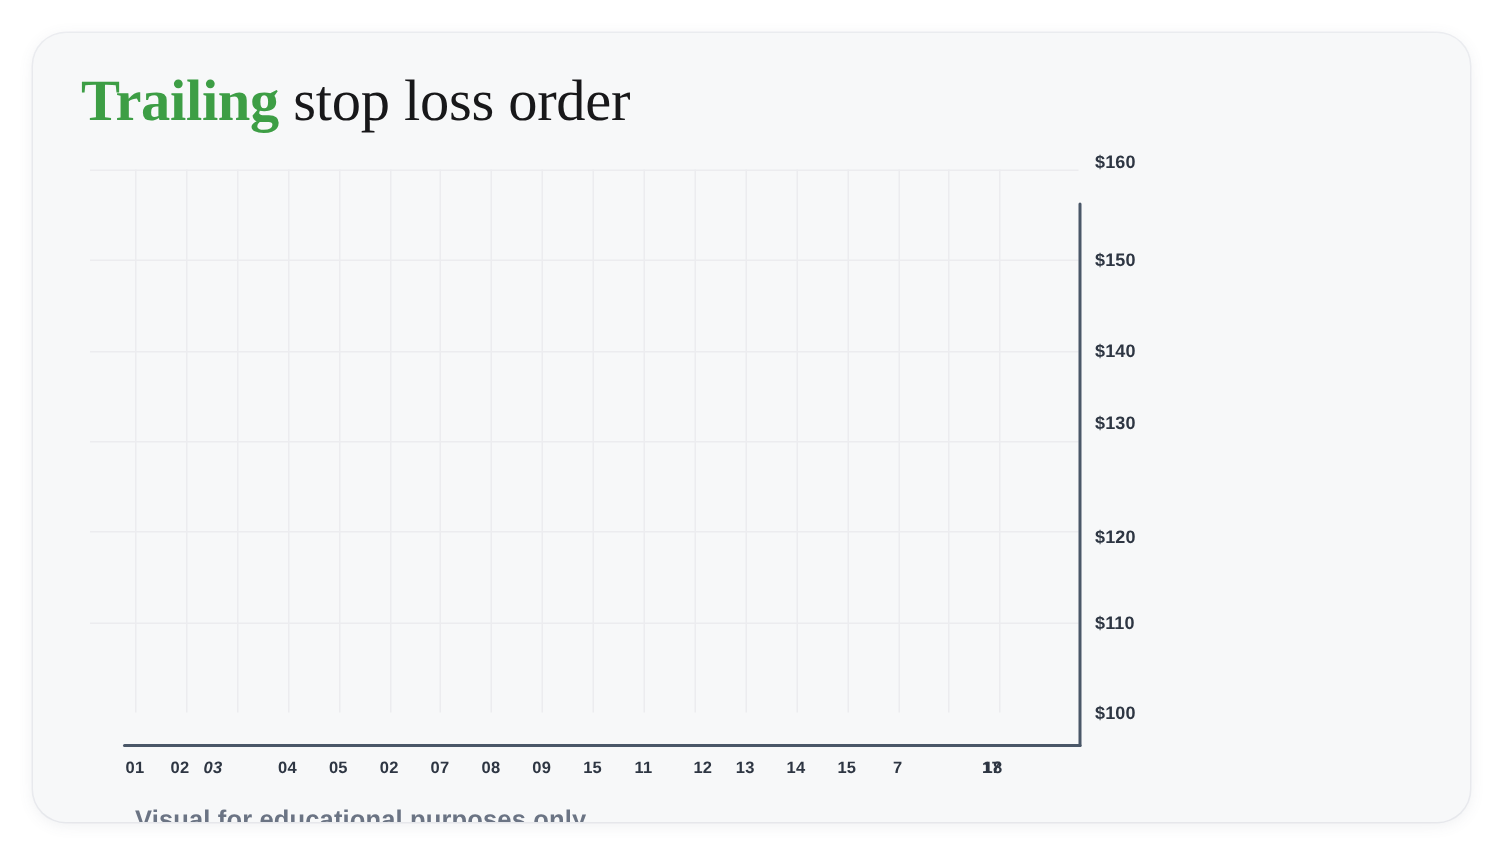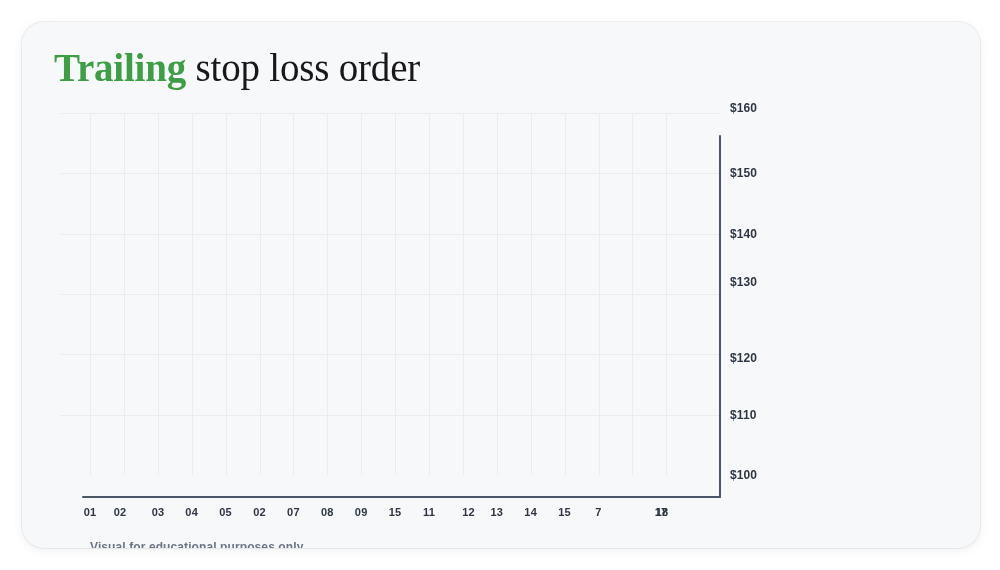--- a/index.html
+++ b/index.html
@@ -128,21 +128,21 @@
     text-align: center;
     width: 24px;
     letter-spacing: 0.2px;
   }
 
   
   .footnote {
     position: absolute;
     left: 68px;
     top: 518px;
-    font-size: 12px;
+    font-size: 17px;
     font-weight: bold;
     color: #6b7484;
     letter-spacing: 0.1px;
     line-height: 14px;
     white-space: nowrap;
   }
 </style>
 </head>
 <body>
 
@@ -191,21 +191,21 @@
         <div class="ytick" style="top: 386.667px;">$110</div>
         <div class="ytick" style="top: 330px;">$120</div>
         <div class="ytick" style="top: 254px;">$130</div>
         <div class="ytick" style="top: 205.667px;">$140</div>
         <div class="ytick" style="top: 145.333px;">$150</div>
         <div class="ytick" style="top: 80px;">$160</div>
       </div>
     <div id="xtick-layer">
         <div class="xtick" style="left: 56px;">01</div>
         <div class="xtick" style="left: 86px;">02</div>
-        <div class="xtick" style="left: 124px;">03</div>
+        <div class="xtick" style="left: 108px; font-style: italic;">03</div>
         <div class="xtick" style="left: 157.7px;">04</div>
         <div class="xtick" style="left: 191.6px;">05</div>
         <div class="xtick" style="left: 225.5px;">02</div>
         <div class="xtick" style="left: 259.4px;">07</div>
         <div class="xtick" style="left: 293.3px;">08</div>
         <div class="xtick" style="left: 327.2px;">09</div>
         <div class="xtick" style="left: 361.1px;">15</div>
         <div class="xtick" style="left: 395px;">11</div>
         <div class="xtick" style="left: 428.9px; text-align: right;">12</div>
         <div class="xtick" style="left: 462.8px;">13</div>

